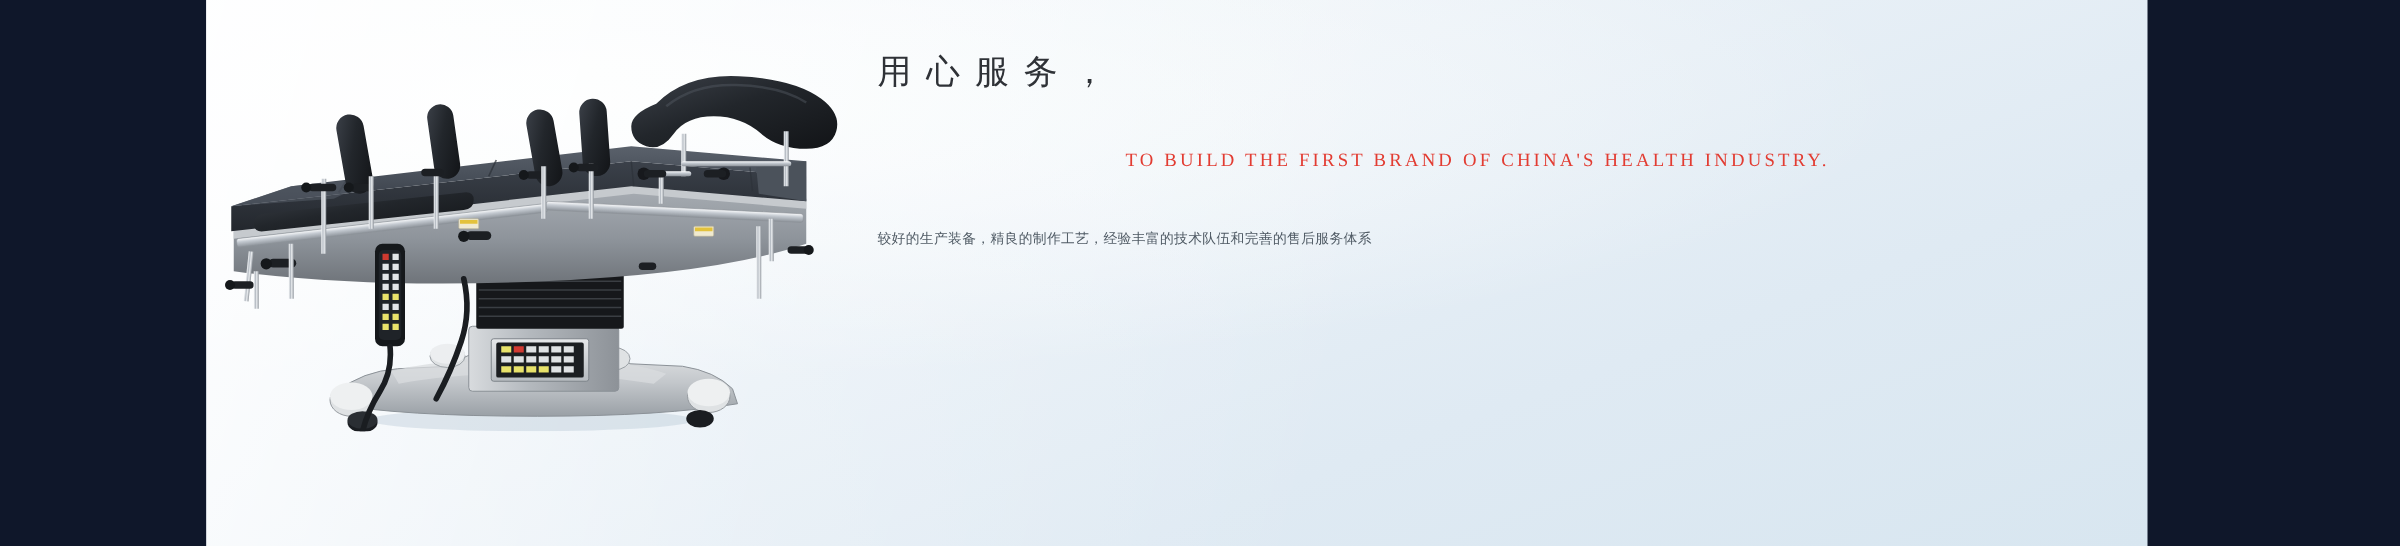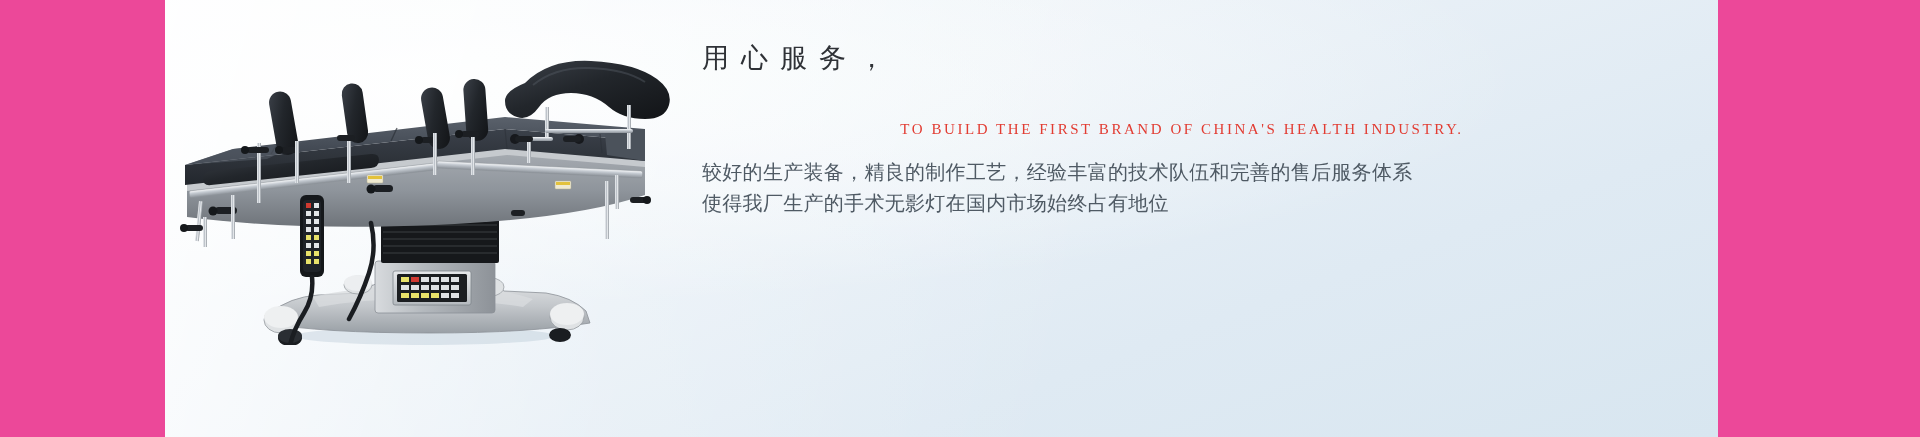--- a/index.html
+++ b/index.html
@@ -11,21 +11,21 @@
     width: 1920px;
     height: 437px;
     overflow: hidden;
     font-family: "Liberation Sans", "DejaVu Sans", sans-serif;
   }
 
   #stage {
     position: relative;
     width: 1920px;
     height: 437px;
-    background: #ec4899;
+    background: #0f172a;
   }
 
   
   .banner {
     position: absolute;
     left: 165px;
     top: 0;
     width: 1553px;
     height: 437px;
     overflow: hidden;
@@ -61,23 +61,23 @@
     margin-top: 51px;
     font-family: "Liberation Serif", "DejaVu Serif", serif;
     font-size: 15px;
     letter-spacing: 2.55px;
     color: #e23c32;
     white-space: nowrap;
     line-height: 1;
     text-align: center;
   }
   .body-copy {
-    margin-top: 20px;
+    margin-top: 38px;
     color: #4f5a64;
-    font-size: 20px;
+    font-size: 11px;
     line-height: 31px;
     font-family: "DejaVu Sans", "Liberation Sans", sans-serif;
     letter-spacing: 0.3px;
   }
   .body-line { white-space: nowrap; }
 
   
   .table-photo {
     position: absolute;
     left: 10px;    
@@ -327,18 +327,17 @@
       </svg>
     </div>
 
     <div class="copy">
       <div class="headline">用心服务，</div>
 
       <div class="subline">TO BUILD THE FIRST BRAND OF CHINA'S HEALTH INDUSTRY.</div>
 
       <div class="body-copy">
         <div class="body-line">较好的生产装备，精良的制作工艺，经验丰富的技术队伍和完善的售后服务体系</div>
-        <div class="body-line">使得我厂生产的手术无影灯在国内市场始终占有地位</div>
       </div>
     </div>
 
   </div>
 </div>
 
 </body></html>

